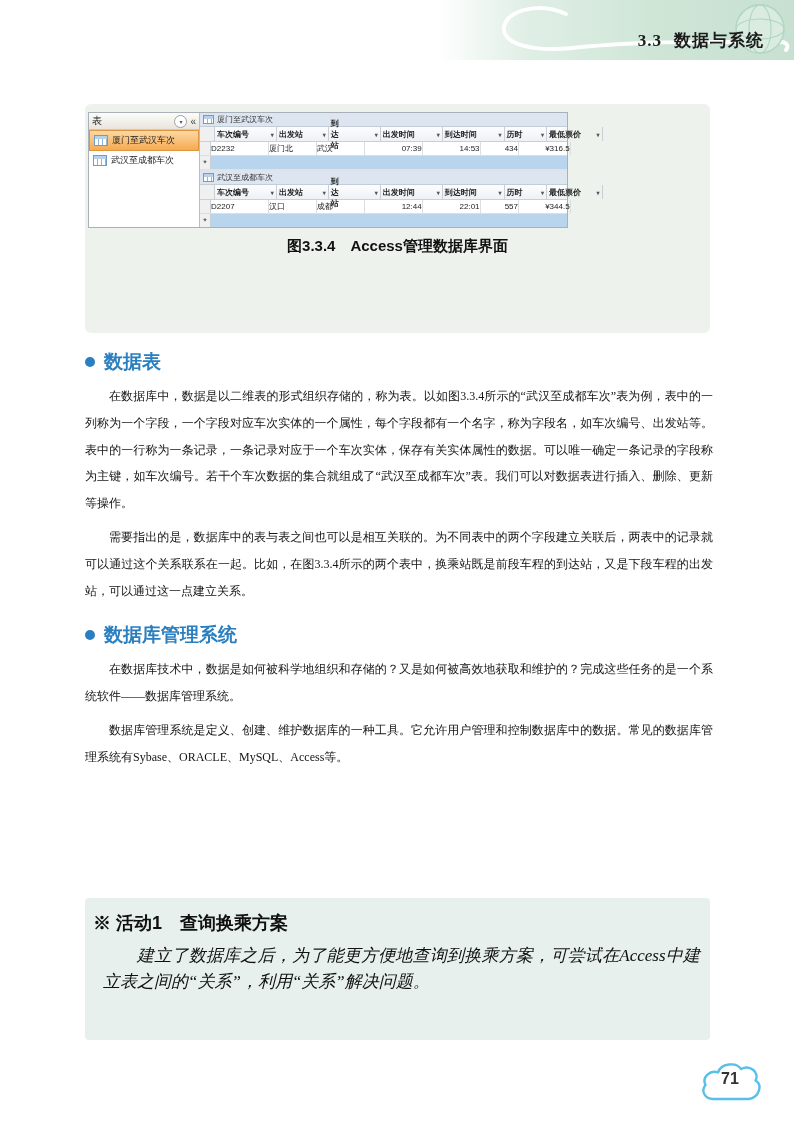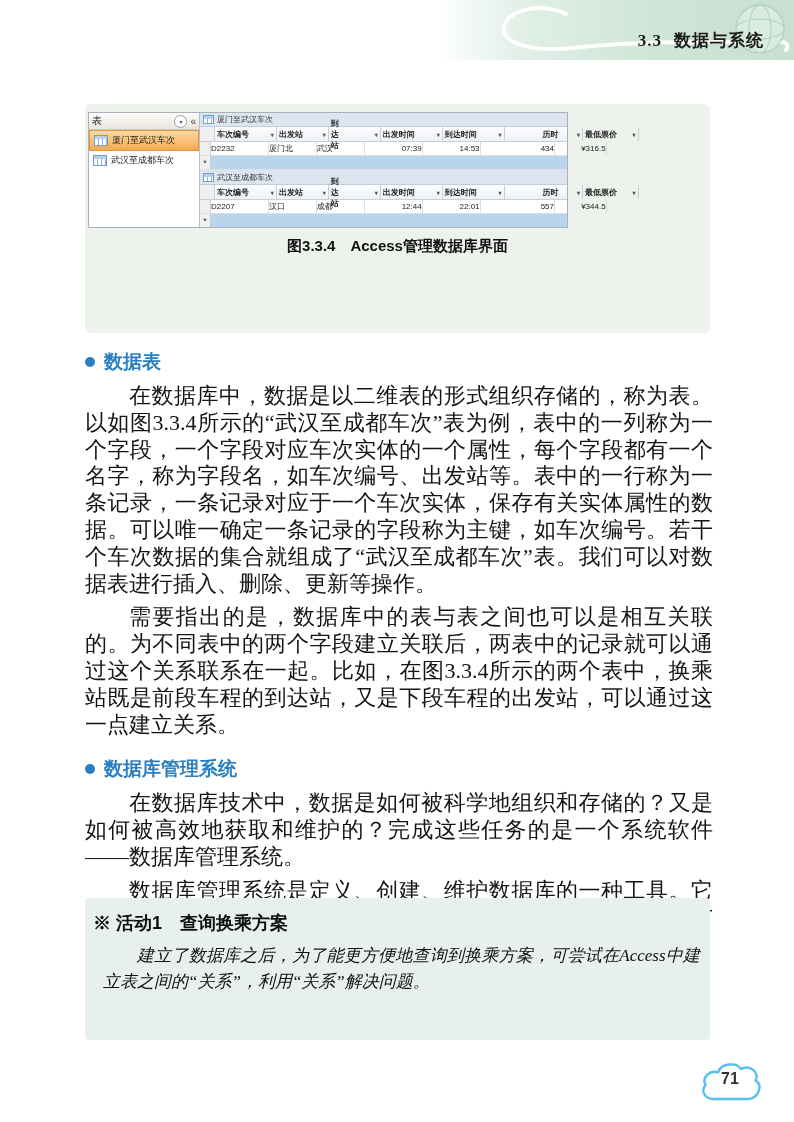--- a/index.html
+++ b/index.html
@@ -50,34 +50,34 @@
   .ds-data{border-bottom:1px solid #dbdfe4;height:13px;}
   .ds-data .cell{font-size:8px;color:#222;padding:0 0;border-right:1px solid #dbdfe4;
     display:flex;align-items:center;overflow:hidden;white-space:nowrap;}
   .ds-data .cell.numc{justify-content:flex-end;}
   .ds-new{height:13px;}
   .ds-new .sel{background:#f0f0f0;border-right:1px solid #c9cfd6;display:flex;align-items:center;
     justify-content:center;font-size:9px;color:#333;}
   .ds-new .blue-fill{flex:1;background:#b9d4ed;}
   .cell.sel{flex:0 0 10px;background:#f0f0f0;border-right:1px solid #c9cfd6;}
   .c0{flex:0 0 15.5%;} .c1{flex:0 0 12.8%;} .c2{flex:0 0 12.8%;gap:29px;}
-  .c3{flex:0 0 15.5%;} .c4{flex:0 0 15.5%;} .c5{flex:0 0 10.2%;margin-left:36px;} .c6{flex:0 0 13.8%;}
+  .c3{flex:0 0 15.5%;} .c4{flex:0 0 15.5%;} .c5{flex:0 0 10.2%;} .c6{flex:0 0 13.8%;}
   .ctail{flex:1;border-right:none !important;}
 
   .figure-caption{position:absolute;left:0;top:133px;width:100%;text-align:center;
     font-family:"Liberation Sans",sans-serif;font-weight:600;font-size:15px;color:#111;}
   .figure-note{position:absolute;left:10px;top:156px;width:600px;font-style:italic;
     font-size:17px;line-height:25.5px;text-indent:2em;color:#101010;text-align:justify;}
 
   
   .body-flow{position:absolute;left:85px;top:349px;width:628px;}
   .sec-heading{display:flex;align-items:center;gap:9px;margin:0 0 8px 0;
     font-family:"Liberation Sans",sans-serif;font-weight:bold;font-size:19px;}
   .sec-heading .bullet{width:10px;height:10px;border-radius:50%;flex:0 0 auto;}
-  .para{font-size:22px;line-height:26.8px;text-indent:2em;text-align:justify;margin:0 0 7px 0;}
+  .para{font-size:12px;line-height:26.8px;text-indent:2em;text-align:justify;margin:0 0 7px 0;}
   .sec2-offset{margin-top:18px;}
 
   
   .task-box{position:absolute;left:85px;top:898px;width:625px;height:142px;
     background:#e7f0ed;border-radius:4px;}
   .task-banner{display:flex;align-items:center;justify-content:center;gap:13px;padding-top:7px;}
   .task-title{font-family:"Liberation Sans",sans-serif;font-weight:bold;font-size:21px;letter-spacing:2px;}
   .activity-line{margin:13px 0 0 8px;font-family:"Liberation Sans",sans-serif;
     font-weight:bold;font-size:18px;color:#101010;}
   .task-note{margin:8px 10px 0 18px;font-style:italic;font-size:17px;line-height:26px;

